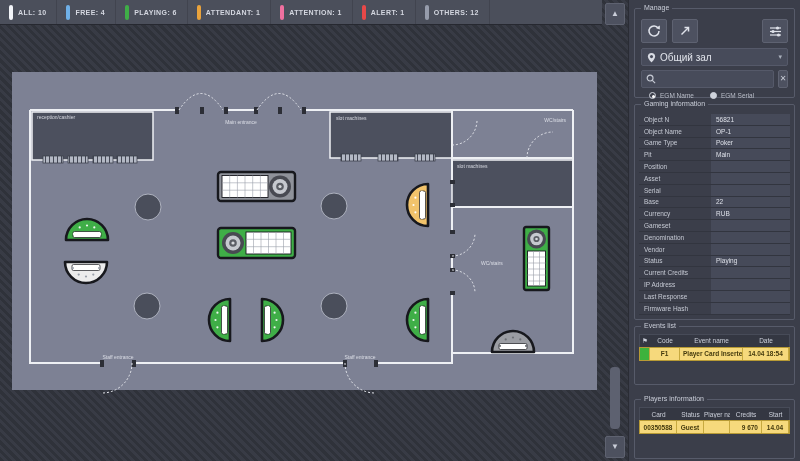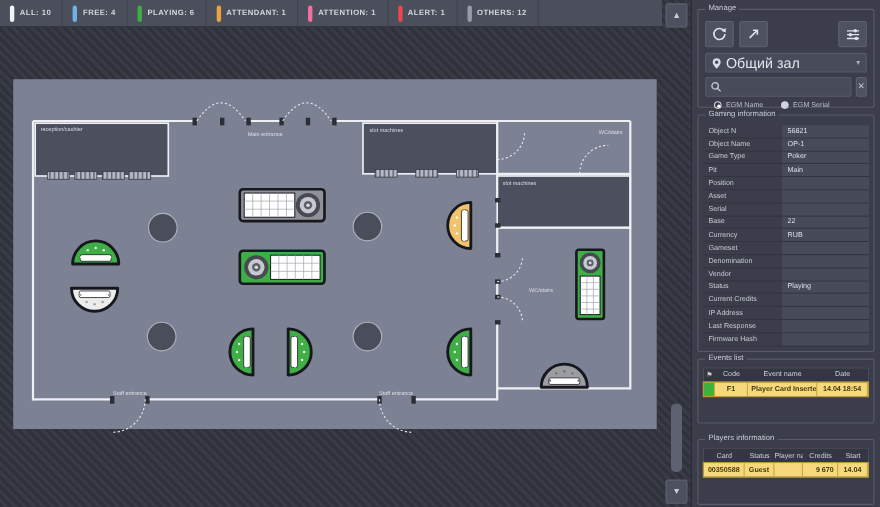--- a/index.html
+++ b/index.html
@@ -39,21 +39,21 @@
   .gb-title { position:absolute; top:-5px; left:6px; background:#3b3e4a;
     padding:0 3px; font-size:7px; color:#c9cdd8; }
 
   
   .btn-row { display:flex; gap:5px; margin:3px 2px 5px 2px; }
   .tool-btn { width:26px; height:24px; background:#4d5160; border:1px solid #5e6271;
     border-radius:2px; display:flex; align-items:center; justify-content:center; cursor:pointer; }
   .spacer { flex:1; }
   .dropdown { height:18px; background:#474b5a; border:1px solid #555969; border-radius:2px;
     margin:0 2px 4px 2px; display:flex; align-items:center; padding:0 5px; gap:4px; cursor:pointer; }
-  .dropdown-text { flex:1; font-size:13px; color:#e2e5ec; }
+  .dropdown-text { flex:1; font-size:10px; color:#e2e5ec; }
   .caret { font-size:7px; color:#aab0bc; }
   .search-row { display:flex; align-items:center; margin:0 2px 4px 2px; gap:4px; }
   .search-box { flex:1; height:18px; background:#474b5a; border:1px solid #555969;
     border-radius:2px; display:flex; align-items:center; padding:0 4px; gap:3px; }
   .search-box input { flex:1; min-width:0; background:transparent; border:none; outline:none;
     color:#e2e5ec; font-size:8px; font-family:"Liberation Sans",sans-serif; }
   .clear-btn { width:19px; height:18px; background:#4d5160; border:1px solid #5e6271;
     border-radius:2px; color:#c7cbd5; font-size:8px; line-height:16px; text-align:center; cursor:pointer; }
   .radio-row { display:flex; gap:16px; margin:2px 8px 2px 10px; align-items:center; }
   .radio { display:flex; align-items:center; gap:4px; cursor:pointer; }

